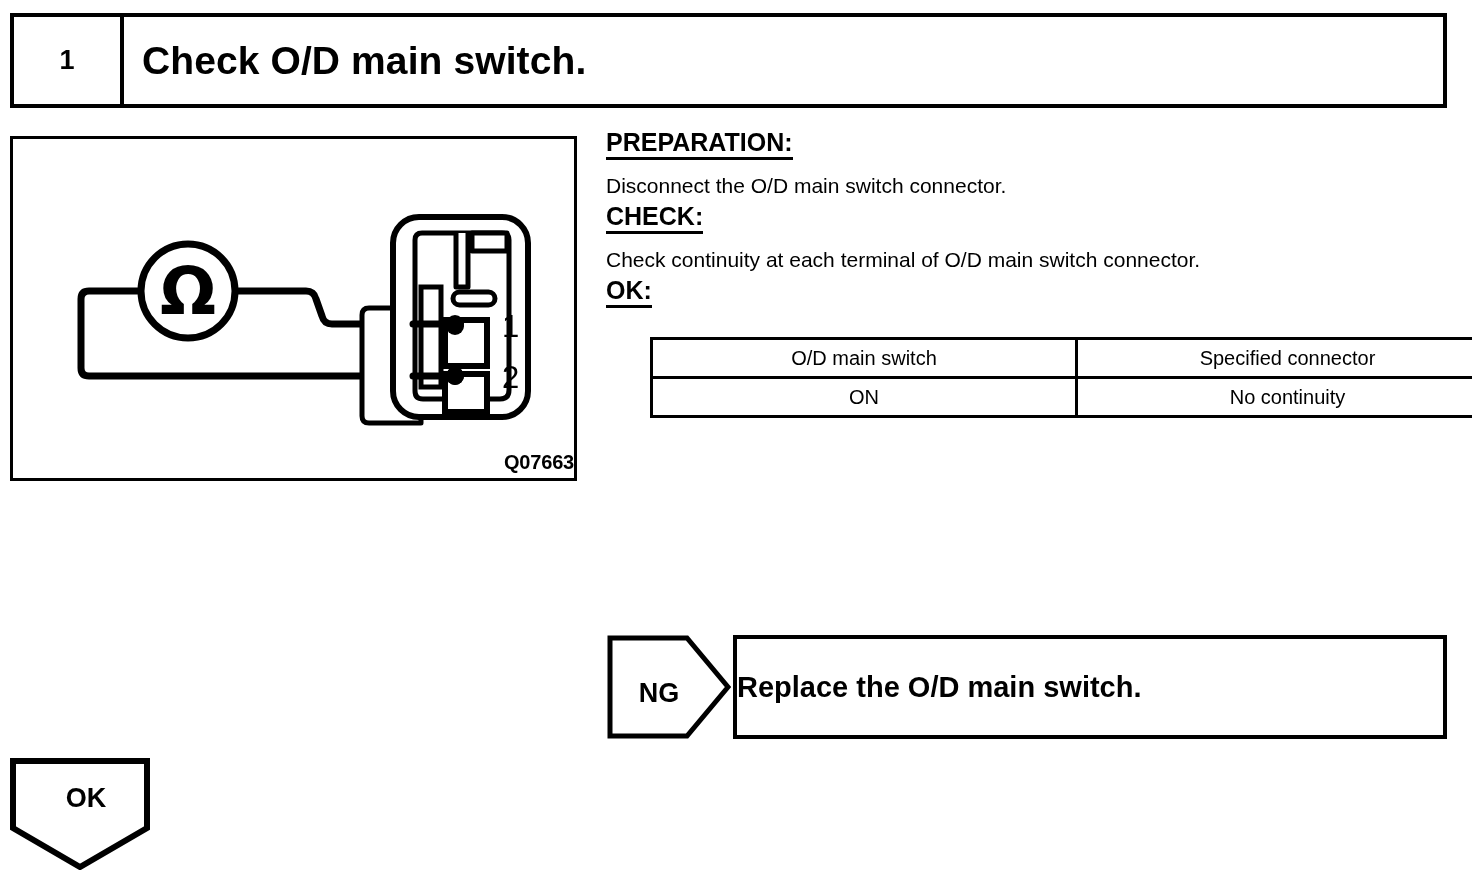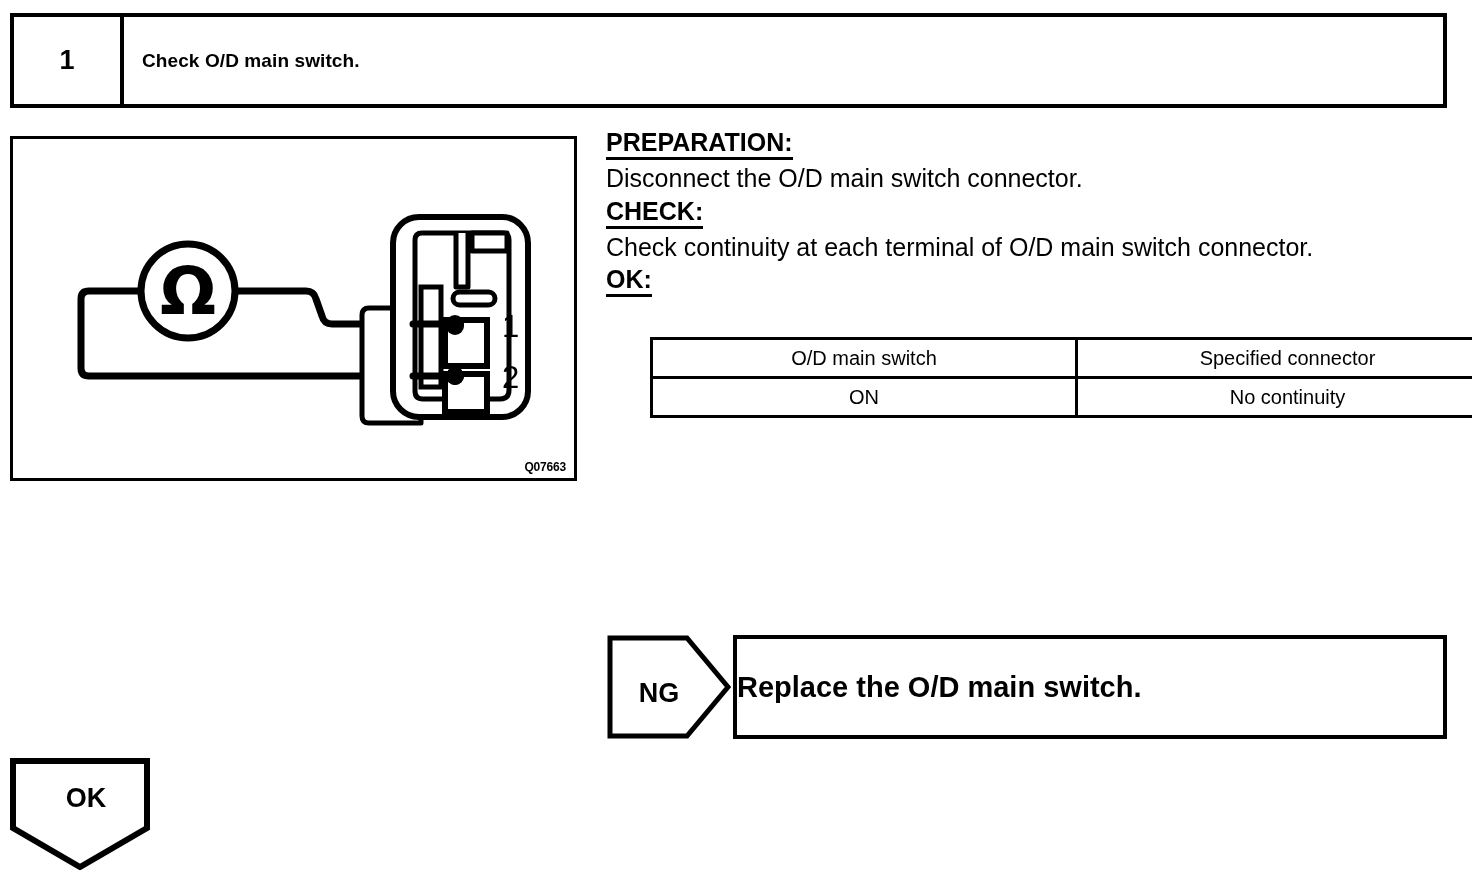--- a/index.html
+++ b/index.html
@@ -48,21 +48,21 @@
     line-height: 1;
   }
   .step-title-cell {
     flex: 1;
     display: flex;
     align-items: center;
     padding-left: 18px;
     box-sizing: border-box;
   }
   .step-title {
-    font-size: 19px;
+    font-size: 39px;
     font-weight: bold;
     letter-spacing: 0.1px;
     line-height: 1;
   }
 
   
   .illustration {
     position: absolute;
     left: 10px;
     top: 136px;
@@ -72,46 +72,46 @@
     box-sizing: border-box;
     background: #fff;
   }
   .illustration svg {
     position: absolute;
     left: 0; top: 0;
     display: block;
   }
   .fig-code {
     position: absolute;
-    right: 8px;
+    right: 0;
     bottom: 4px;
-    font-size: 12px;
+    font-size: 20px;
     font-weight: bold;
     letter-spacing: -0.2px;
     font-family: "Liberation Sans", sans-serif;
   }
 
   
   .textblock {
     position: absolute;
     left: 606px;
     top: 128px;
     width: 850px;
   }
   .lbl {
     font-size: 25px;
     font-weight: bold;
     line-height: 1.12;
     display: inline-block;
     border-bottom: 3px solid #000;
     padding-bottom: 1px;
-    margin-bottom: 2px;
+    margin-bottom: 12px;
   }
   .body-line {
-    font-size: 25px;
+    font-size: 21px;
     line-height: 1.18;
     margin-bottom: 3px;
     white-space: nowrap;
   }
   .lbl-row { line-height: 1.05; margin-bottom: 2px; }
 
   
   .spec-table {
     position: absolute;
     left: 606px;

